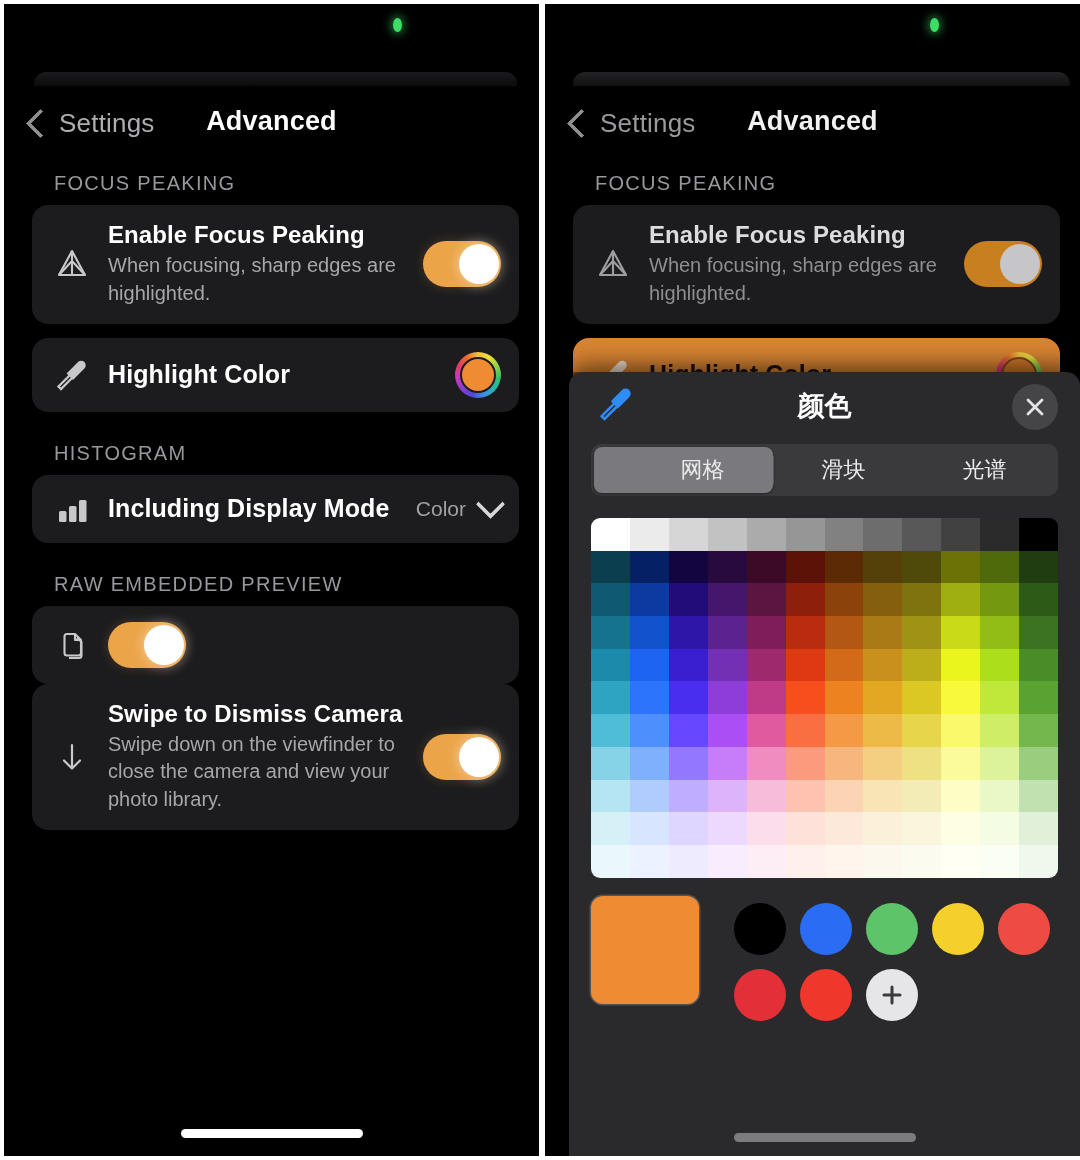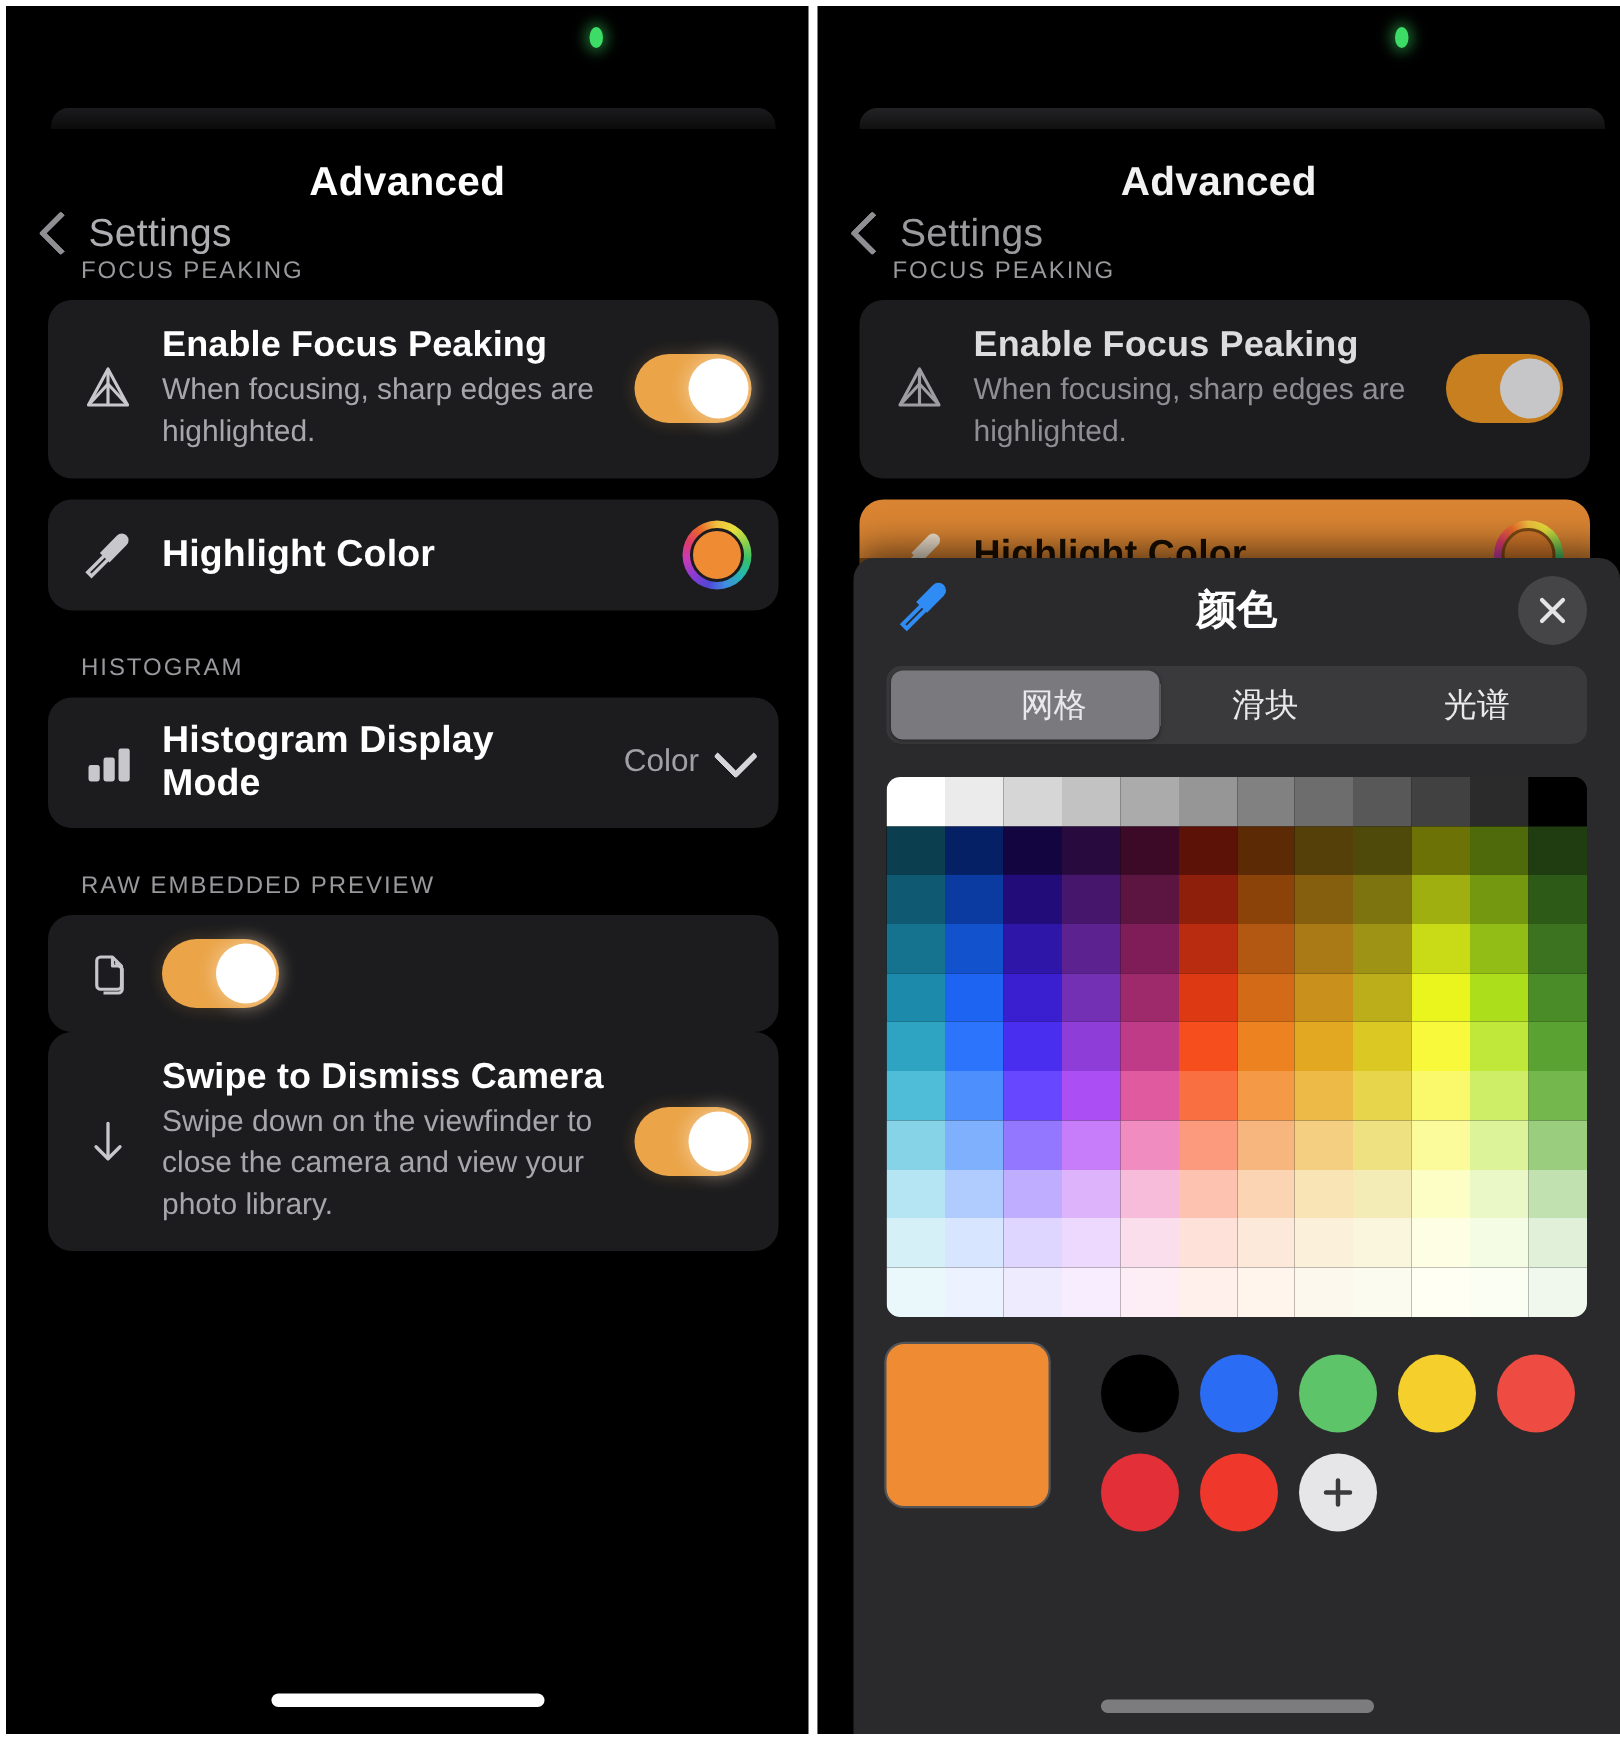--- a/index.html
+++ b/index.html
@@ -20,32 +20,32 @@
     background:#3ddc66;box-shadow:0 0 9px 3px rgba(61,220,102,.45);}
   .panel.left .green-dot{left:389px;}
   .panel.right .green-dot{left:385px;}
 
   .notch-bar{position:absolute;top:68px;left:30px;right:22px;height:14px;
     background:linear-gradient(#1b1b1d,#0b0b0c);border-radius:12px 12px 0 0;}
   .panel.right .notch-bar{left:28px;right:10px;background:linear-gradient(#232325,#101011);}
 
   
   .navbar{position:absolute;top:98px;left:0;right:0;height:54px;}
-  .nav-back{position:absolute;left:26px;top:6px;display:flex;align-items:center;gap:8px;margin-top:32px;}
+  .nav-back{position:absolute;left:26px;top:6px;display:flex;align-items:center;gap:8px;}
   .chev-back{width:17px;height:17px;border-left:4px solid #8e8e93;border-bottom:4px solid #8e8e93;
     transform:rotate(45deg);border-radius:2px;}
   .nav-back-label{color:#aeaeb2;font-size:26px;letter-spacing:.2px;}
   .nav-title{position:absolute;left:0;right:0;top:4px;text-align:center;color:#fff;
     font-size:27px;font-weight:bold;letter-spacing:.2px;}
   .panel.right .nav-title{color:#f2f2f2;}
   .panel.right .nav-back-label{color:#9a9a9e;}
 
   
   .list{position:absolute;left:28px;right:20px;top:168px;}
-  .section-head{color:#98989d;font-size:16px;letter-spacing:1.3px;font-weight:500;
+  .section-head{color:#98989d;font-size:20px;letter-spacing:1.3px;font-weight:500;
     margin:0 0 10px 22px;text-transform:uppercase;}
   .section-head.gap{margin-top:30px;}
 
   .card{background:#1c1c1e;border-radius:16px;padding:16px 18px;display:flex;align-items:center;gap:14px;
     position:relative;}
   .card.selected{background:#d98432;}
   .card.selected .row-title{color:#1a0f00;}
   .card-icon{width:44px;flex:0 0 44px;display:flex;align-items:center;justify-content:center;color:#c7c7cc;}
   .card-body{flex:1 1 auto;min-width:0;}
   .row-title{color:#fff;font-size:24px;font-weight:bold;line-height:1.18;letter-spacing:.1px;}
@@ -170,21 +170,21 @@
 
       <div class="card compact">
         <div class="card-icon">
           <svg width="40" height="40" viewBox="0 0 40 40">
             <rect x="7" y="22" width="7.5" height="11" rx="1.6" fill="#c7c7cc"></rect>
             <rect x="17" y="17" width="7.5" height="16" rx="1.6" fill="#c7c7cc"></rect>
             <rect x="27" y="11" width="7.5" height="22" rx="1.6" fill="#c7c7cc"></rect>
           </svg>
         </div>
         <div class="card-body">
-          <div class="row-title">Histogram Display Mode</div>
+          <div class="row-title">Including Display Mode</div>
         </div>
         <div class="trail">
           <span class="trail-value">Color</span>
           <span class="chev-down"></span>
         </div>
       </div>
 
       <div class="section-head gap">RAW EMBEDDED PREVIEW</div>
 
       <div class="card">

